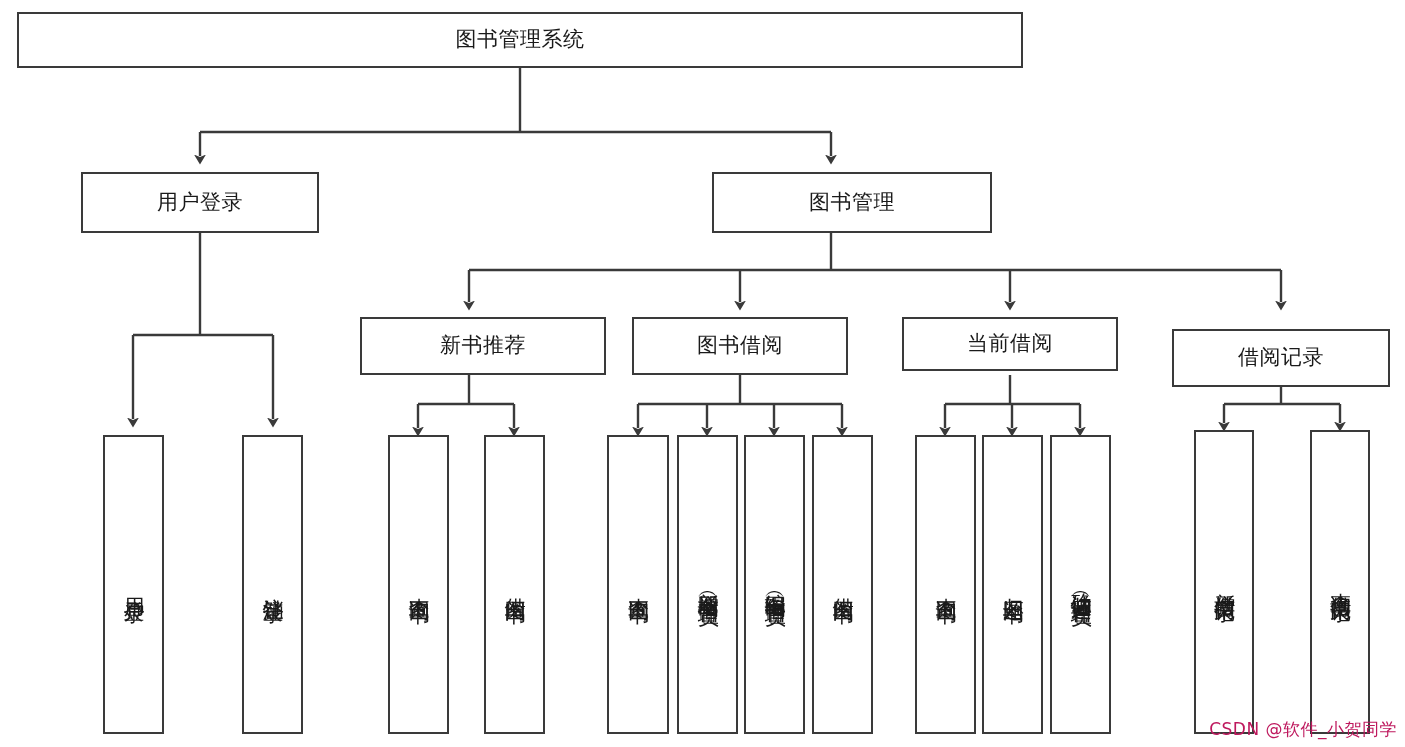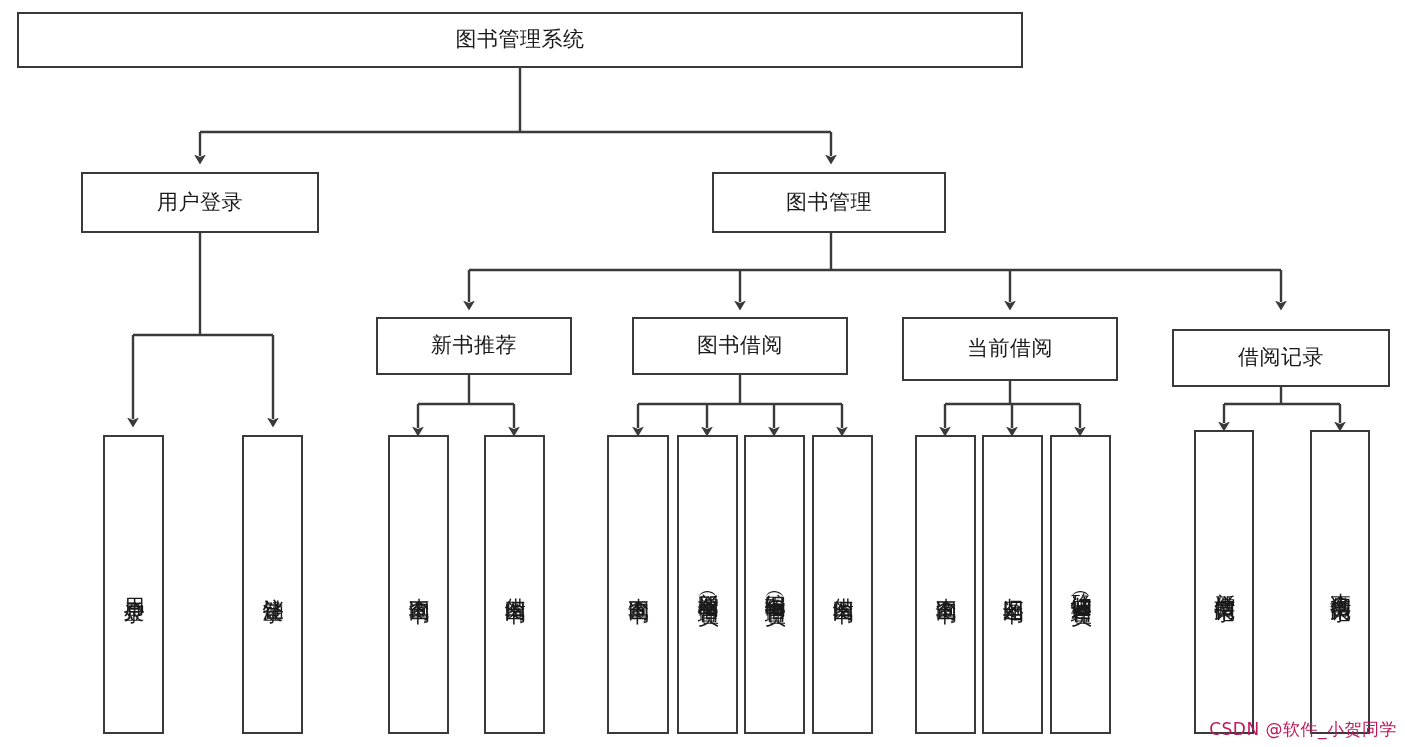--- a/index.html
+++ b/index.html
@@ -121,31 +121,31 @@
     </g>
   </svg>
 
   <div class="node horiz node-root" style="left:17px; top:12px; width:1006px; height:56px;text-align:center;">
     <span>图书管理系统</span>
   </div>
 
   <div class="node horiz" style="left:81px; top:172px; width:238px; height:61px;">
     <span>用户登录</span>
   </div>
-  <div class="node horiz" style="left:712px; top:172px; width:234px; height:61px;">
+  <div class="node horiz" style="left:712px; top:172px; width:280px; height:61px;">
     <span>图书管理</span>
   </div>
 
-  <div class="node horiz" style="left:376px; top:317px; width:196px; height:58px;">
+  <div class="node horiz" style="left:360px; top:317px; width:246px; height:58px;">
     <span>新书推荐</span>
   </div>
   <div class="node horiz" style="left:632px; top:317px; width:216px; height:58px;">
     <span>图书借阅</span>
   </div>
-  <div class="node horiz" style="left:902px; top:317px; width:216px; height:64px;">
+  <div class="node horiz" style="left:902px; top:317px; width:216px; height:54px;">
     <span>当前借阅</span>
   </div>
   <div class="node horiz" style="left:1172px; top:317px; width:218px; height:58px;margin-top:12px;">
     <span>借阅记录</span>
   </div>
 
   <div class="node vert" style="left:103px; top:435px; width:61px; height:299px;">
     <span class="vtext">用户登录</span>
   </div>
   <div class="node vert" style="left:242px; top:435px; width:61px; height:299px;">

